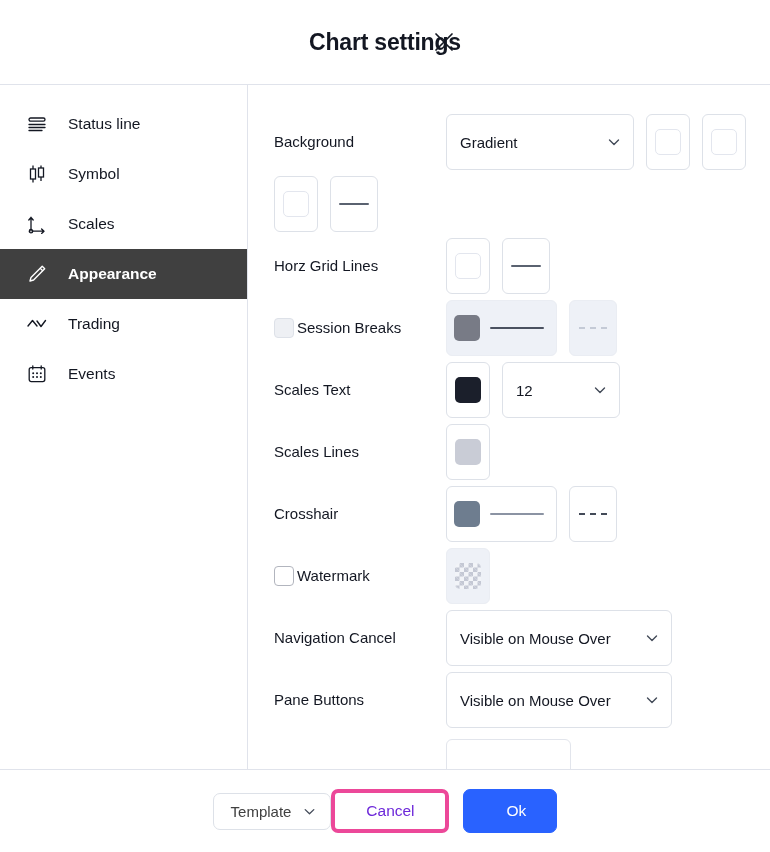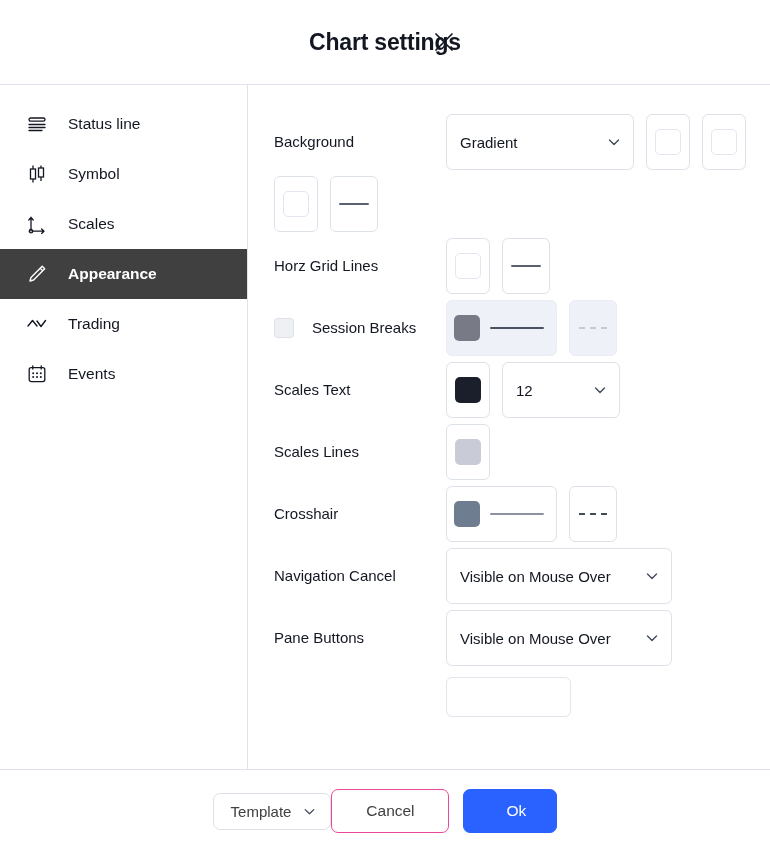--- a/index.html
+++ b/index.html
@@ -103,21 +103,21 @@
     gap: 0;
   }
   .row-label {
     width: 172px;
     flex: 0 0 172px;
     font-size: 15px;
     color: #131722;
     line-height: 1.25;
   }
   .row-label.with-check {
-    display: flex; align-items: center; gap: 18px;
+    display: flex; align-items: center; gap: 3px;
     width: 172px; flex: 0 0 172px;
   }
   .row-controls {
     display: flex; align-items: center; gap: 12px;
   }
 
   
   .checkbox {
     width: 20px; height: 20px;
     flex: 0 0 20px;
@@ -249,22 +249,22 @@
     min-width: 118px;
     border-radius: 7px;
     display: flex; align-items: center; justify-content: center;
     font-size: 15.5px;
     font-weight: 400;
     cursor: pointer;
     padding: 0 20px;
   }
   .btn-cancel {
     background: #ffffff;
-    border: 1px solid #ec4899;
-    color: #404040;
+    border: 4px solid #ec4899;
+    color: #6d28d9;
   }
   .btn-ok {
     background: #2962ff;
     border: 1px solid #2962ff;
     color: #ffffff;
     min-width: 94px;
     padding-left: 32px;
   }
 </style>
 </head>
@@ -452,20 +452,31 @@
             <div class="ctrl swatch-line-btn">
               <span class="swatch" style="background:#6e7d8f;"></span>
               <span class="line-preview light"></span>
             </div>
             <div class="ctrl dash-btn">
               <span class="dash-preview"></span>
             </div>
           </div>
         </div>
 
+        <div class="row">
+          <div class="row-label with-check">
+            <span class="checkbox"></span>
+            <span>Watermark</span>
+          </div>
+          <div class="row-controls">
+            <div class="ctrl disabled swatch-btn">
+              <span class="swatch checker"></span>
+            </div>
+          </div>
+        </div>
 
         <div class="row">
           <div class="row-label">Navigation Cancel</div>
           <div class="row-controls">
             <div class="ctrl select" style="width:226px;">
               <span class="select-value">Visible on Mouse Over</span>
               <span class="chev">
                 <svg width="14" height="14" viewBox="0 0 14 14" aria-hidden="true">
                   <path d="M2.5 5 L7 9.5 L11.5 5" fill="none" stroke="#434a58" stroke-width="1.4" stroke-linecap="round" stroke-linejoin="round"></path>
                 </svg>

